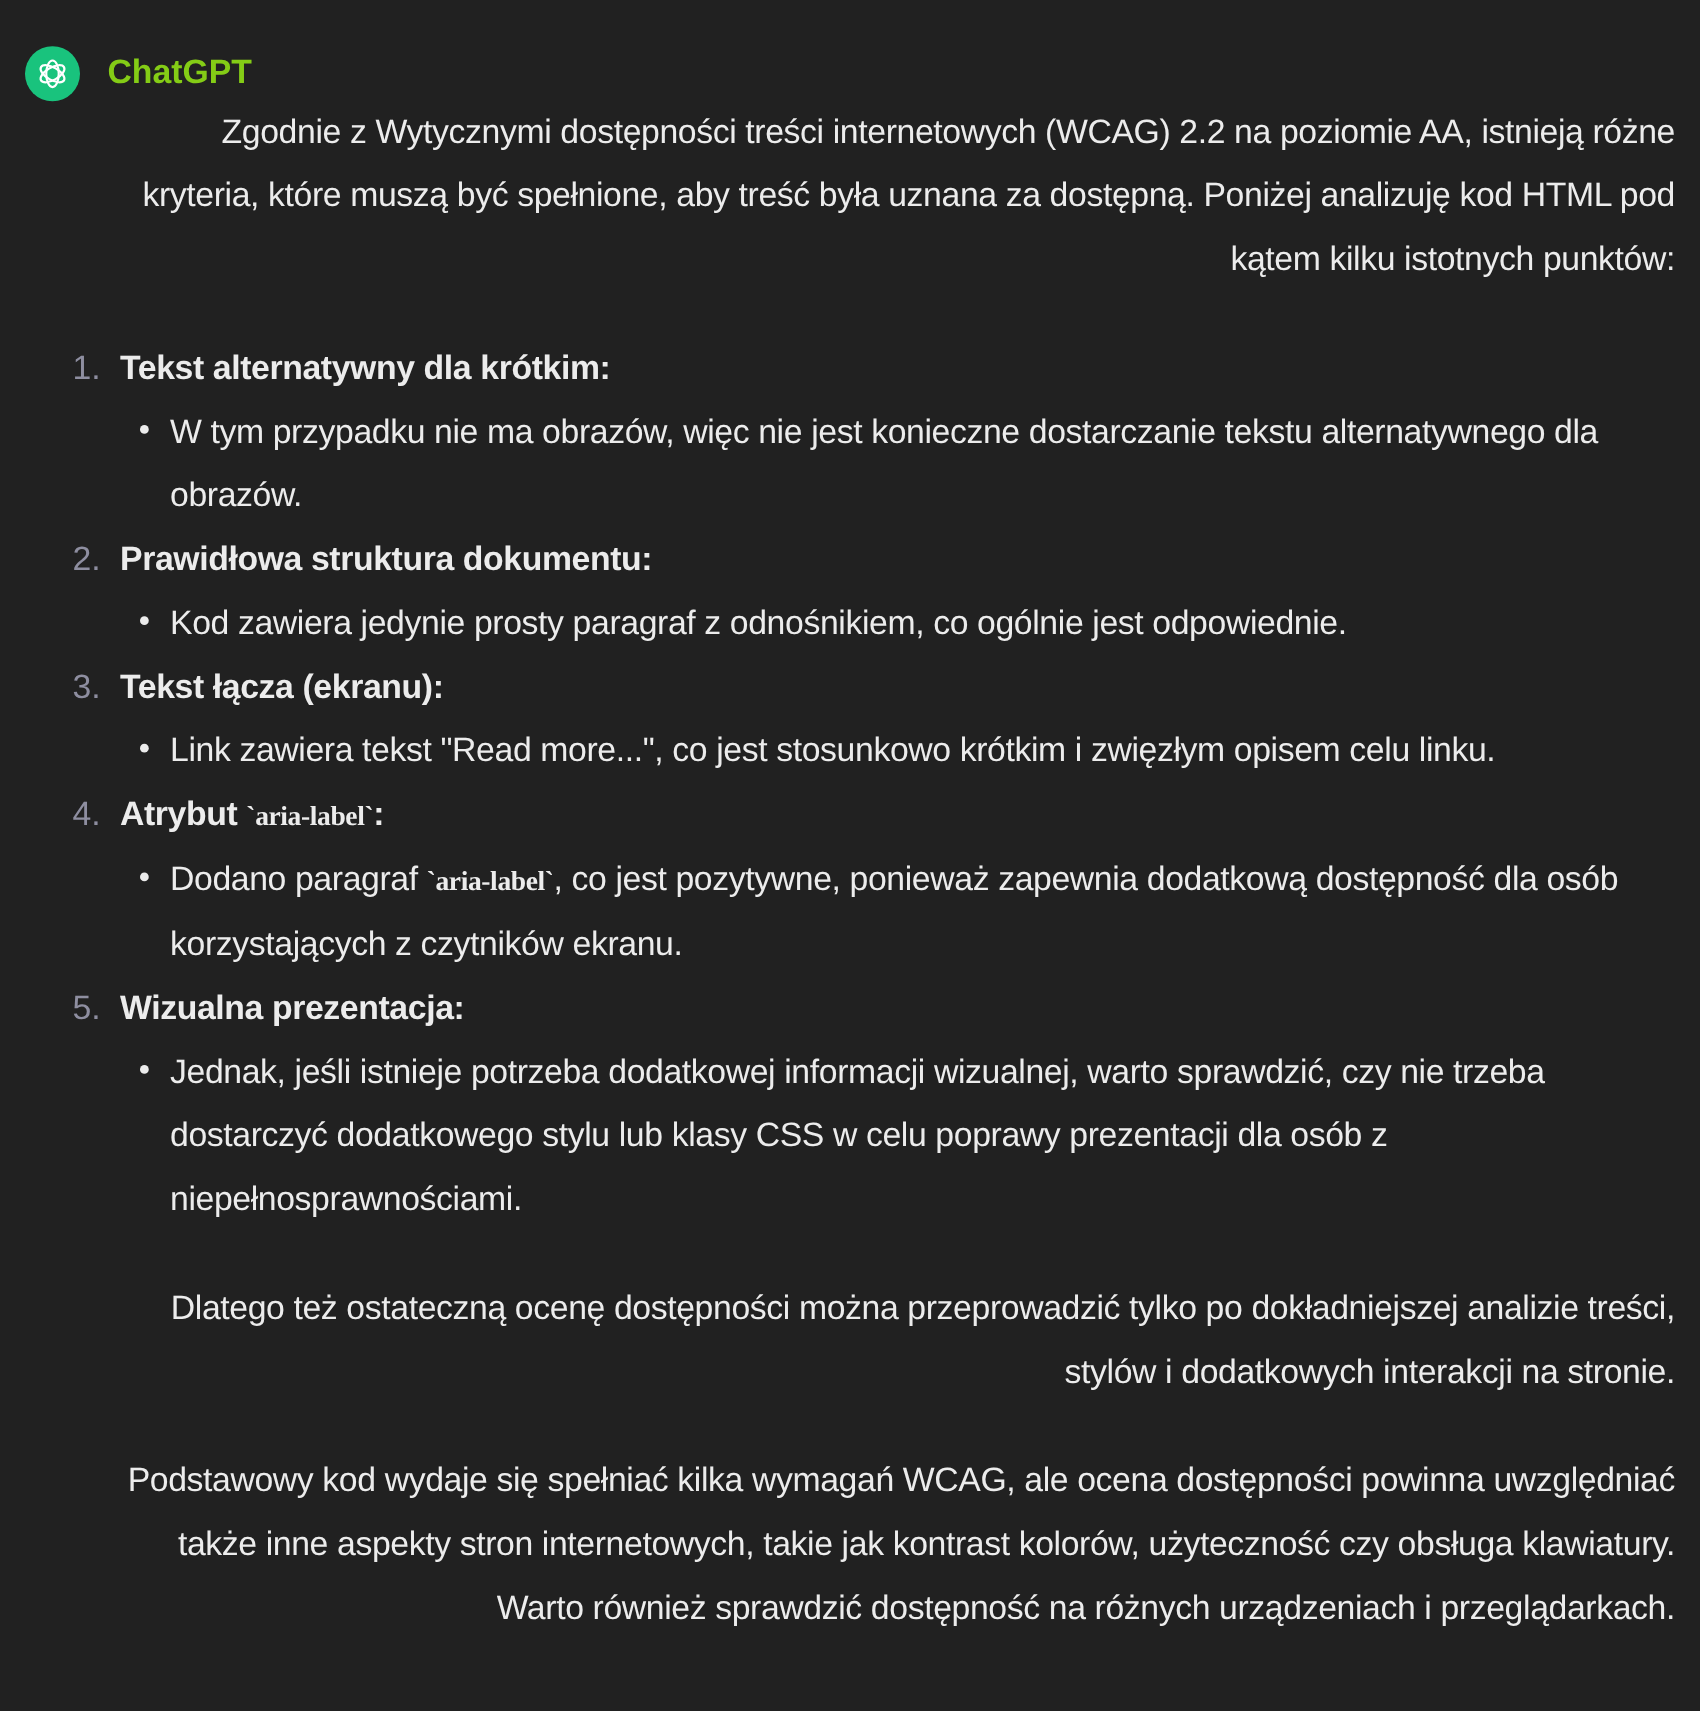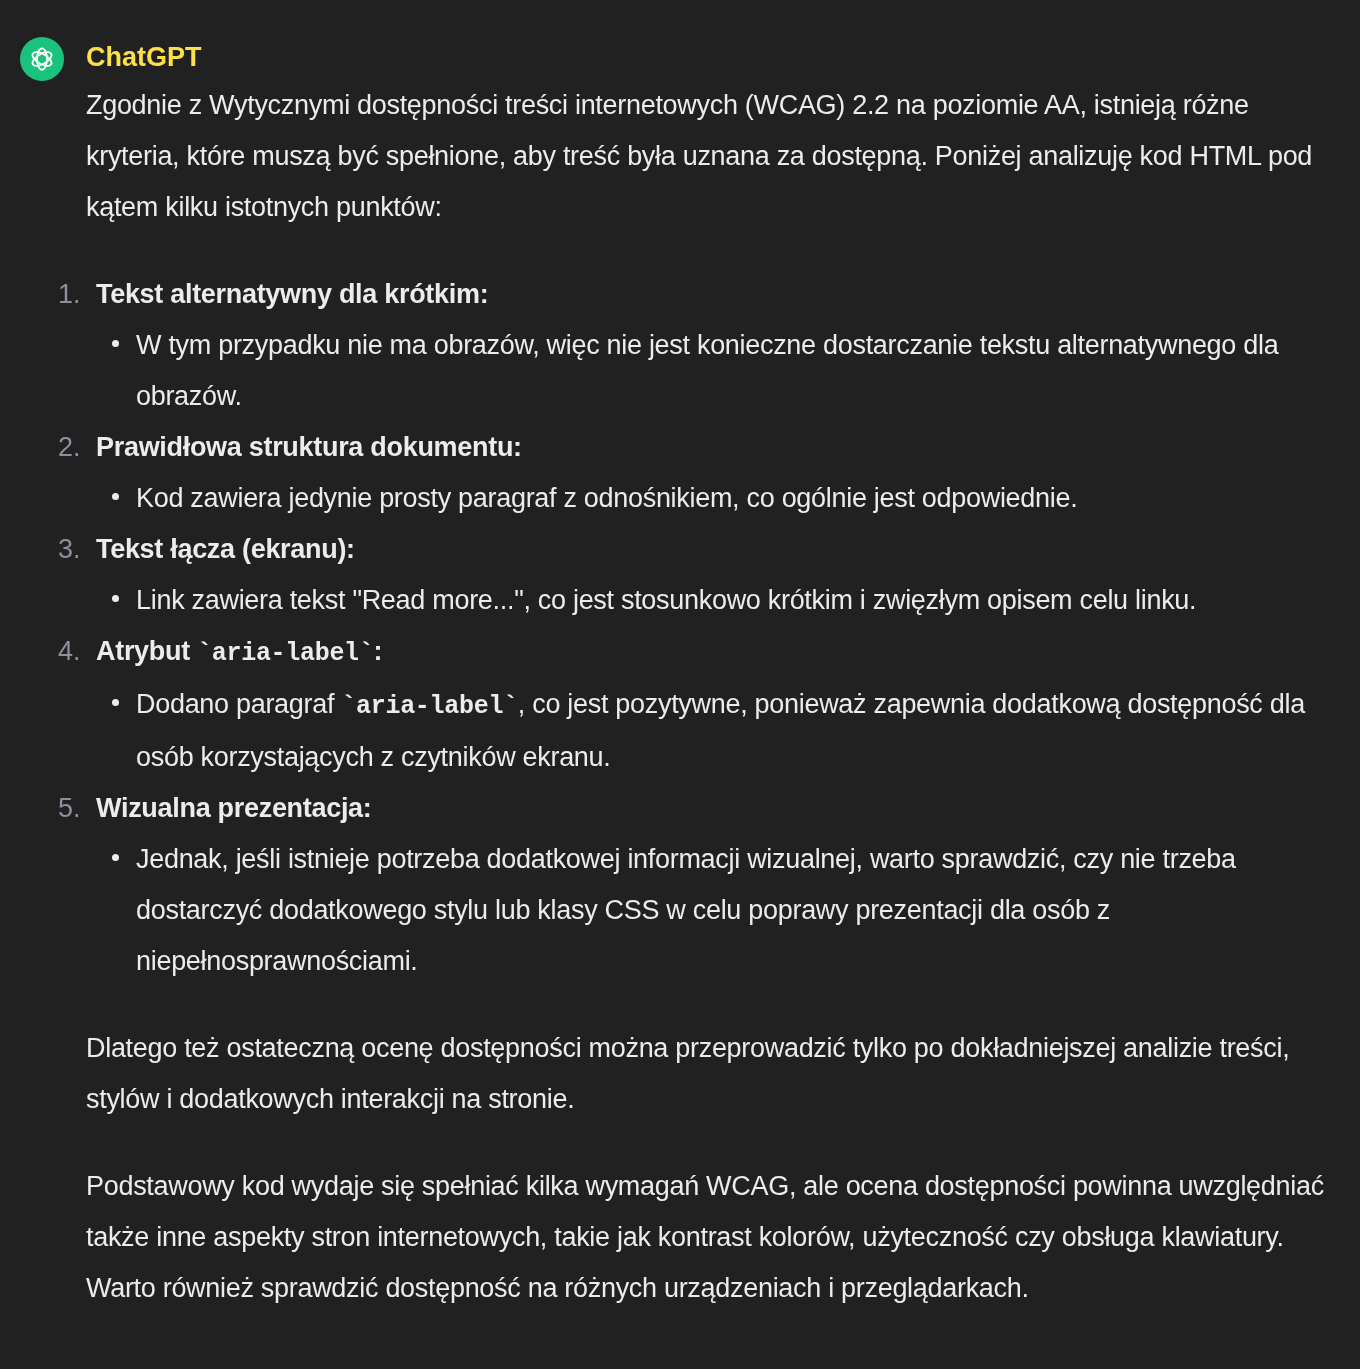--- a/index.html
+++ b/index.html
@@ -8,31 +8,31 @@
     background:#212121; color:#ececec;
     font-family:"Liberation Sans", sans-serif;
     font-size:27px; line-height:51px;
   }
   .msg { position:relative; padding:30px 20px 0 86px; }
   .avatar {
     position:absolute; left:20px; top:37px; width:44px; height:44px;
     border-radius:50%; background:#19c37d;
     display:flex; align-items:center; justify-content:center;
   }
-  .author { font-weight:bold; font-size:27px; line-height:54px; color:#fde047; }
-  p { margin:0; letter-spacing:-0.3px; }
+  .author { font-weight:bold; font-size:27px; line-height:54px; color:#84cc16; }
+  p { margin:0; letter-spacing:-0.3px;text-align:right; }
   .intro { margin-top:-4px; }
   ol { list-style:none; margin:36px 0 0 -30px; padding:0; }
   ol > li { position:relative; padding-left:40px; }
   .num { position:absolute; left:2px; top:0; color:#8e8ea0; font-weight:normal; }
   .title { font-weight:bold; letter-spacing:-0.3px; }
   ul { list-style:none; margin:0; padding:0 0 0 40px; }
   ul li { position:relative; letter-spacing:-0.3px; }
   ul li::before { content:""; position:absolute; left:-24px; top:20px; width:7px; height:7px; border-radius:50%; background:#ececec; }
-  code { font-family:Liberation Mono, monospace; font-weight:bold; font-size:25px; }
+  code { font-family:Liberation Serif, serif; font-weight:bold; font-size:22px; }
   .para { margin-top:36px; }
 </style>
 </head>
 <body>
 
 <div class="msg">
   <div class="avatar">
     <svg width="30" height="30" viewBox="0 0 24 24" fill="none" stroke="#fff" stroke-width="1.4">
       <g transform="translate(12 12)">
         <ellipse rx="4" ry="8.5" transform="rotate(0)"></ellipse>

